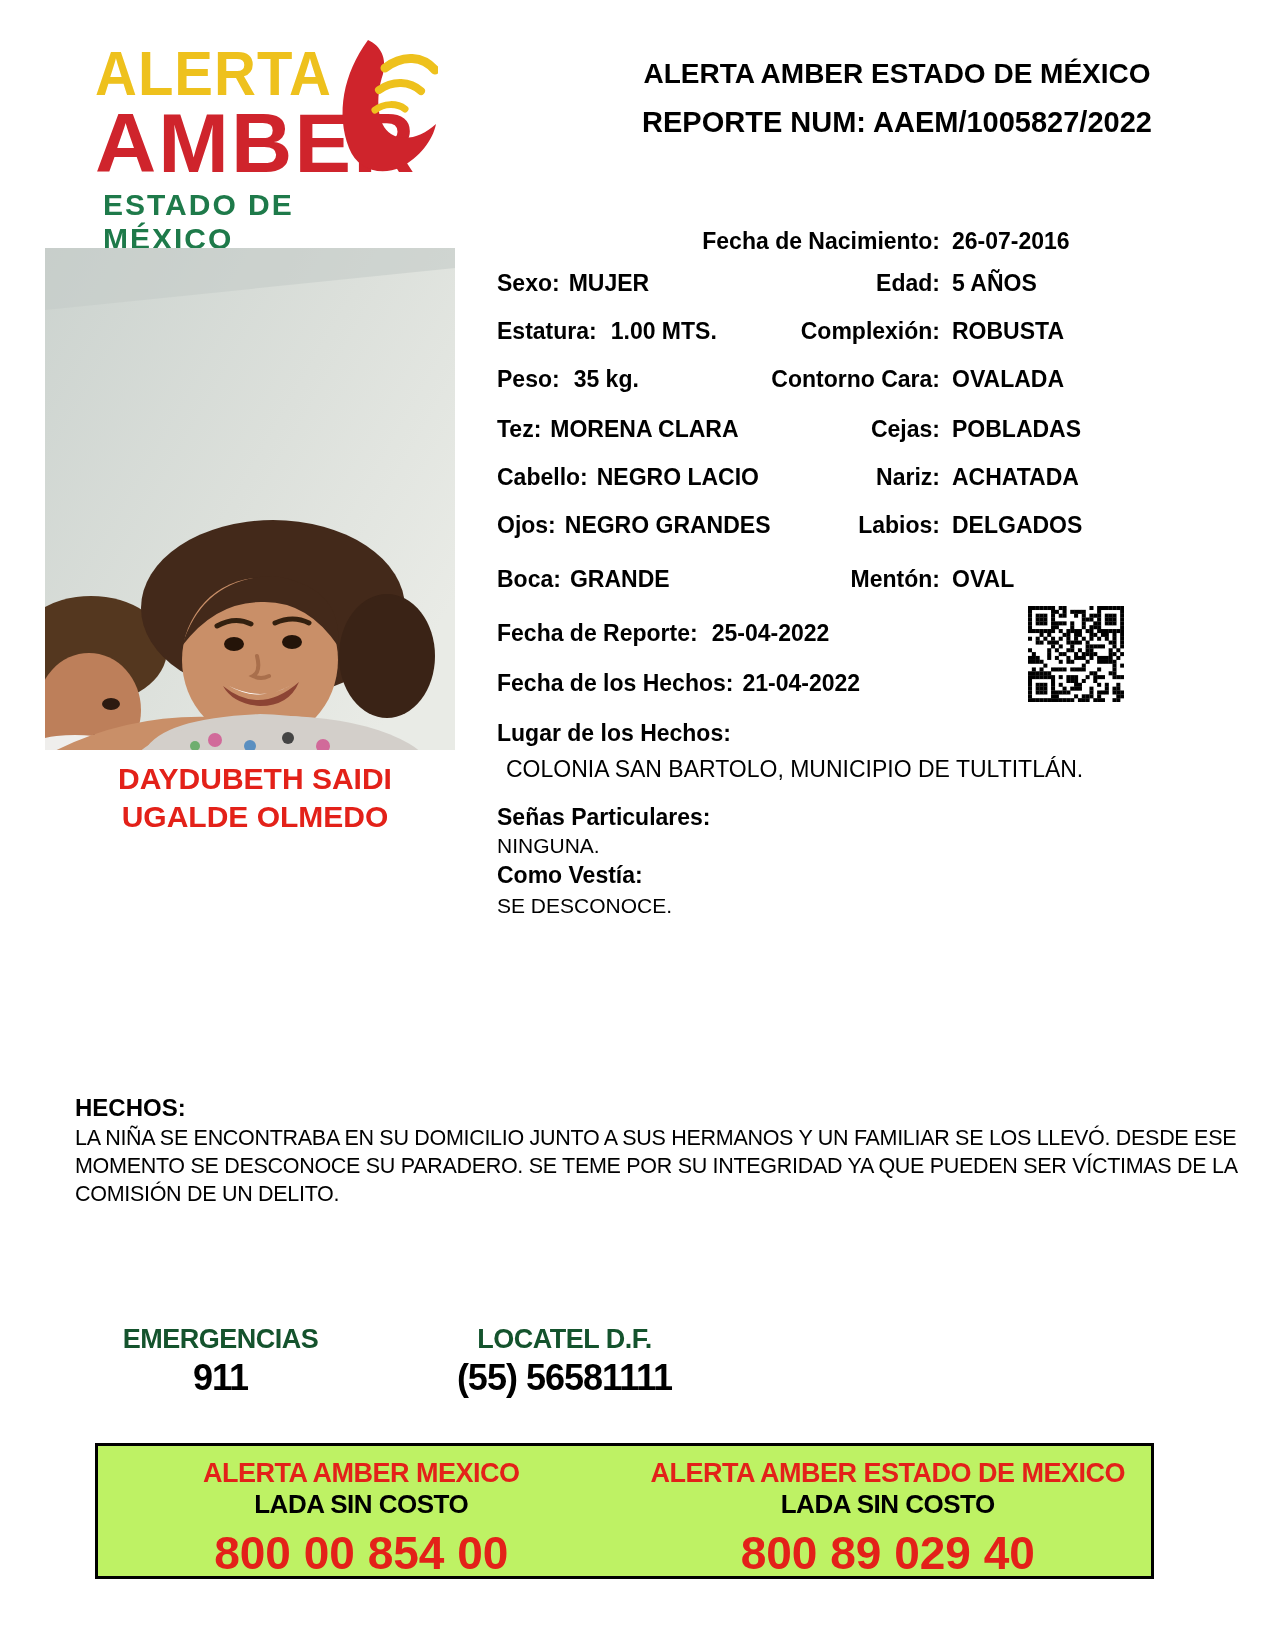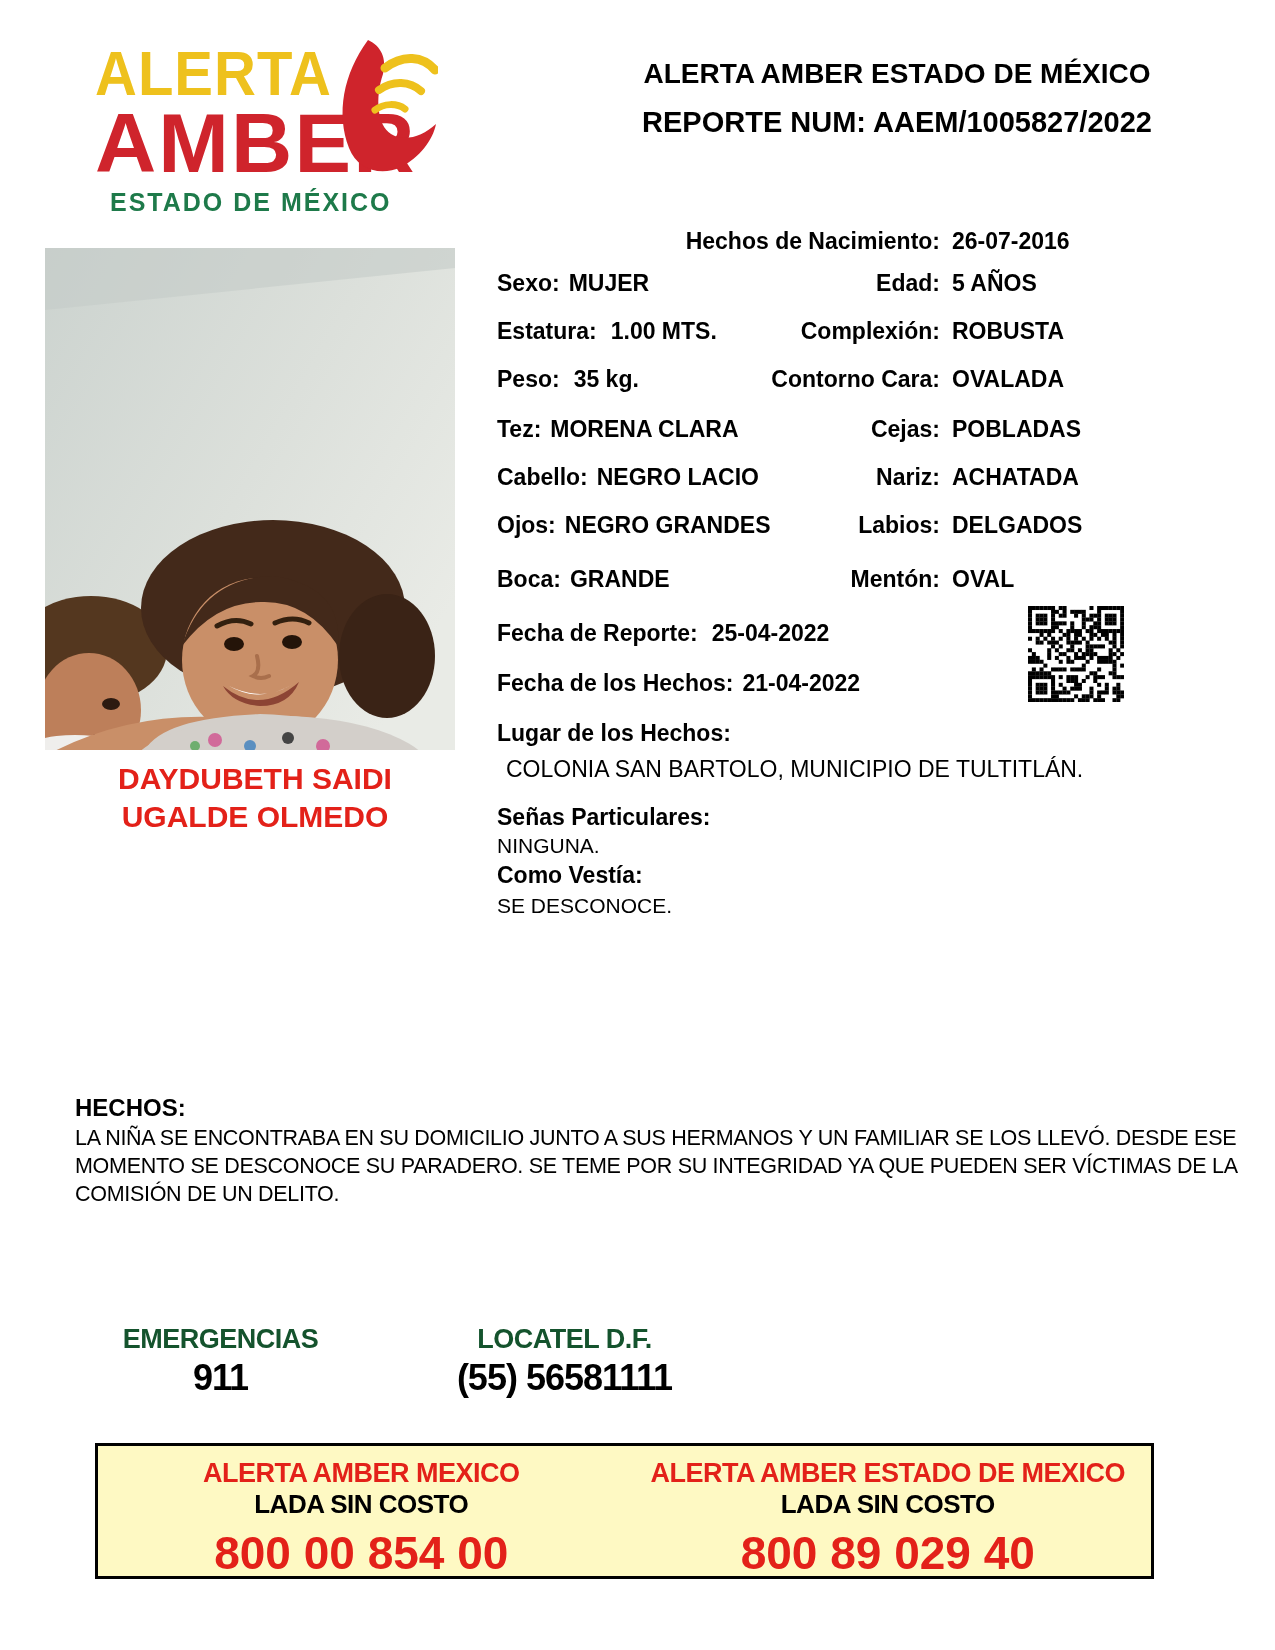--- a/index.html
+++ b/index.html
@@ -6,21 +6,21 @@
   .page{
     position:relative;width:1275px;height:1650px;background:#ffffff;
     font-family:Liberation Sans, sans-serif;color:#000;overflow:hidden;
   }
   
   .logo{position:absolute;left:95px;top:36px;width:330px;height:190px;}
   .logo-word1{position:absolute;left:0;top:6px;font-size:58px;line-height:58px;font-weight:bold;
               color:#eec11d;letter-spacing:1px;transform:scaleY(1.08);transform-origin:top left;}
   .logo-word2{position:absolute;left:0;top:66px;font-size:80px;line-height:80px;font-weight:bold;
               color:#cf242c;letter-spacing:2px;transform:scale(1.06,1.05);transform-origin:top left;}
-  .logo-word3{position:absolute;left:15px;top:152px;font-size:25px;font-weight:bold;
+  .logo-word3{position:absolute;left:8px;top:152px;font-size:30px;font-weight:bold;
               color:#1e7a4a;letter-spacing:2px;}
   .logo-swoosh{position:absolute;left:228px;top:0px;}
   
   .doc-title,.doc-report{position:absolute;left:612px;width:570px;text-align:center;
               font-weight:bold;white-space:nowrap;}
   .doc-title{top:58px;font-size:28px;}
   .doc-report{top:106px;font-size:29px;}
   
   .photo{position:absolute;left:45px;top:248px;width:410px;height:502px;overflow:hidden;background:#d8ded9;}
   .child-name{position:absolute;left:55px;top:760px;width:400px;text-align:center;
@@ -43,21 +43,21 @@
   
   .contacts{position:absolute;left:70px;top:1324px;width:1075px;display:flex;}
   .contact-col{text-align:center;}
   .contact-col:nth-child(1){width:28%;}
   .contact-col:nth-child(2){width:36%;}
   .contact-col:nth-child(3){width:36%;}
   .contact-label{color:#14532d;font-weight:bold;font-size:27px;letter-spacing:-0.5px;}
   .contact-number{color:#000;font-weight:bold;font-size:36px;letter-spacing:-1px;margin-top:2px;}
   
   .footer{position:absolute;left:95px;top:1443px;width:1053px;height:130px;
-          border:3px solid #000;display:flex;background:#fef9c3;}
+          border:3px solid #000;display:flex;background:#bef264;}
   .footer-col{flex:1;text-align:center;padding-top:12px;}
   .footer-title{color:#e32119;font-weight:bold;font-size:27px;letter-spacing:-0.5px;}
   .footer-sub{color:#000;font-weight:bold;font-size:26px;letter-spacing:-0.5px;}
   .footer-number{color:#e32119;font-weight:bold;font-size:46px;margin-top:6px;}
 </style>
 </head>
 <body>
 
 <div class="page">
 
@@ -120,21 +120,21 @@
       <circle cx="243" cy="490" r="6" fill="#444444"></circle>
       <circle cx="278" cy="498" r="7" fill="#d16a9a"></circle>
       <circle cx="150" cy="498" r="5" fill="#6fae6f"></circle>
     </svg>
   </div>
   <div class="child-name">
     <div>DAYDUBETH SAIDI</div>
     <div>UGALDE OLMEDO</div>
   </div>
 
-  <div class="f frl" style="top:228px">Hechos de Nacimiento:</div>
+  <div class="f frl" style="top:228px">Fecha de Nacimiento:</div>
   <div class="f frv" style="top:228px">26-07-2016</div>
 
   <div class="f fl" style="top:270px"><span>Sexo:</span><span class="val">MUJER</span></div>
   <div class="f frl" style="top:270px">Edad:</div>
   <div class="f frv" style="top:270px">5 AÑOS</div>
 
   <div class="f fl" style="top:318px"><span>Estatura:</span><span class="val" style="margin-left:14px">1.00 MTS.</span></div>
   <div class="f frl" style="top:318px">Complexión:</div>
   <div class="f frv" style="top:318px">ROBUSTA</div>
 

